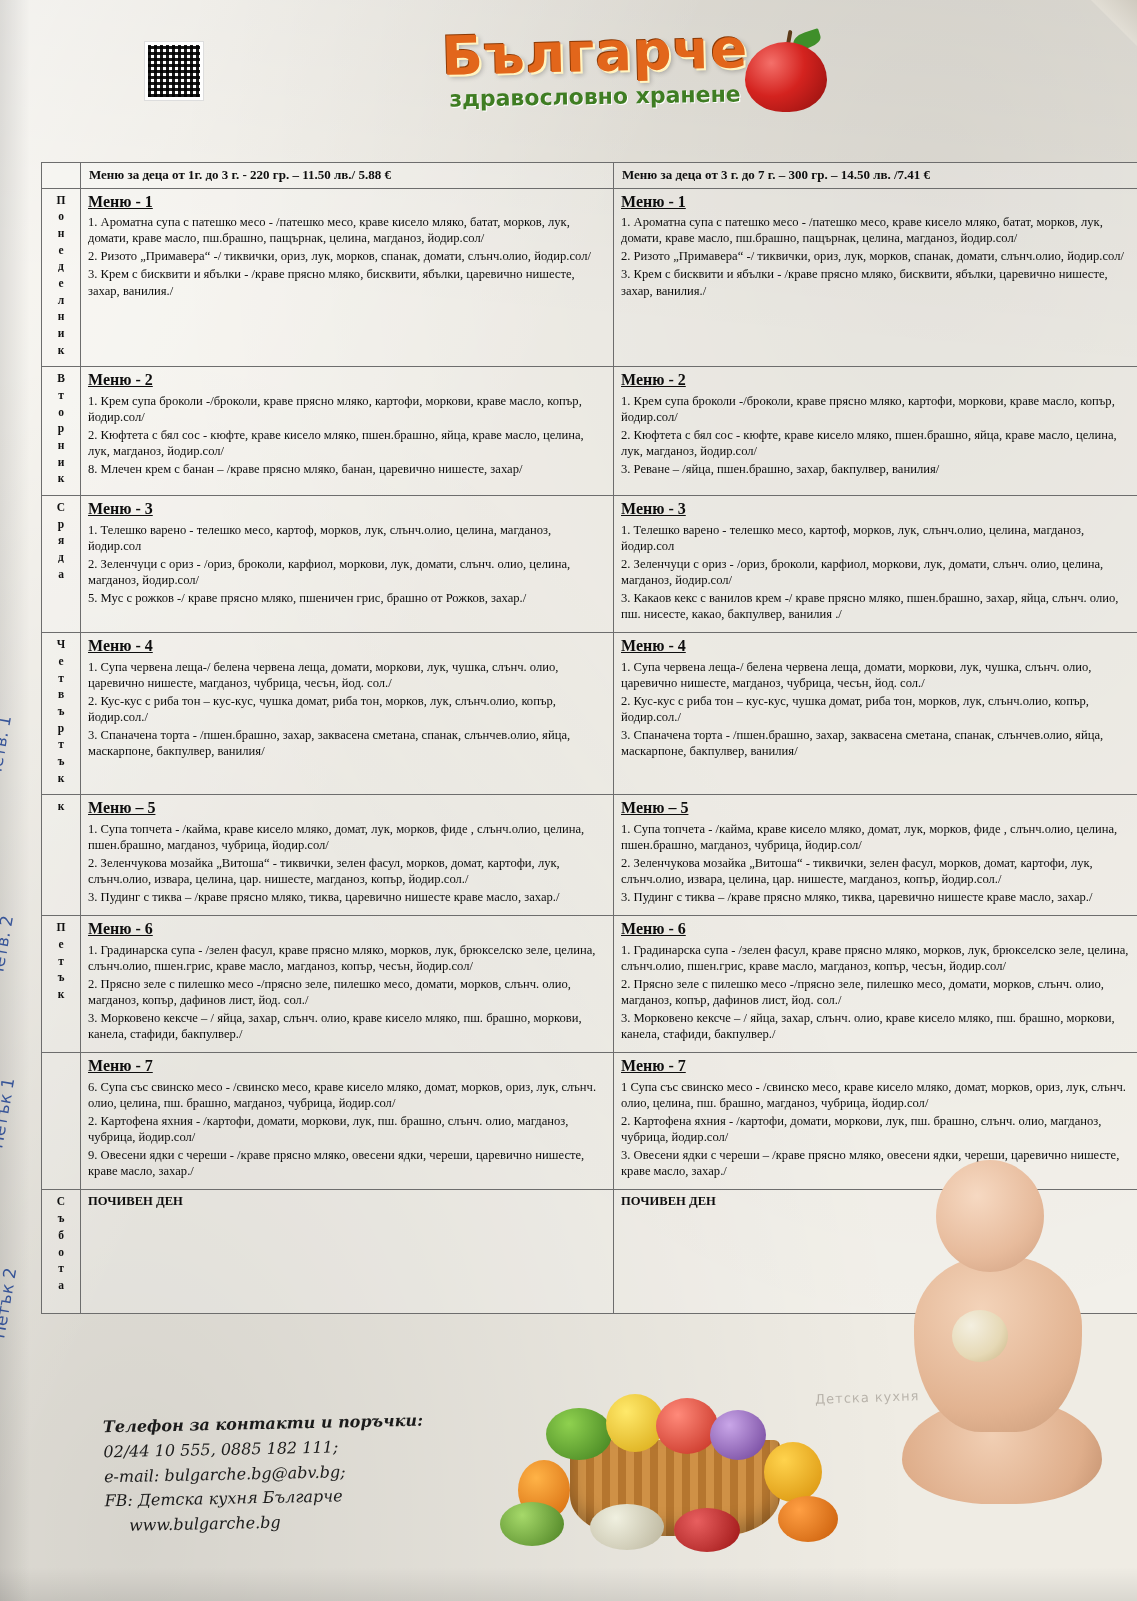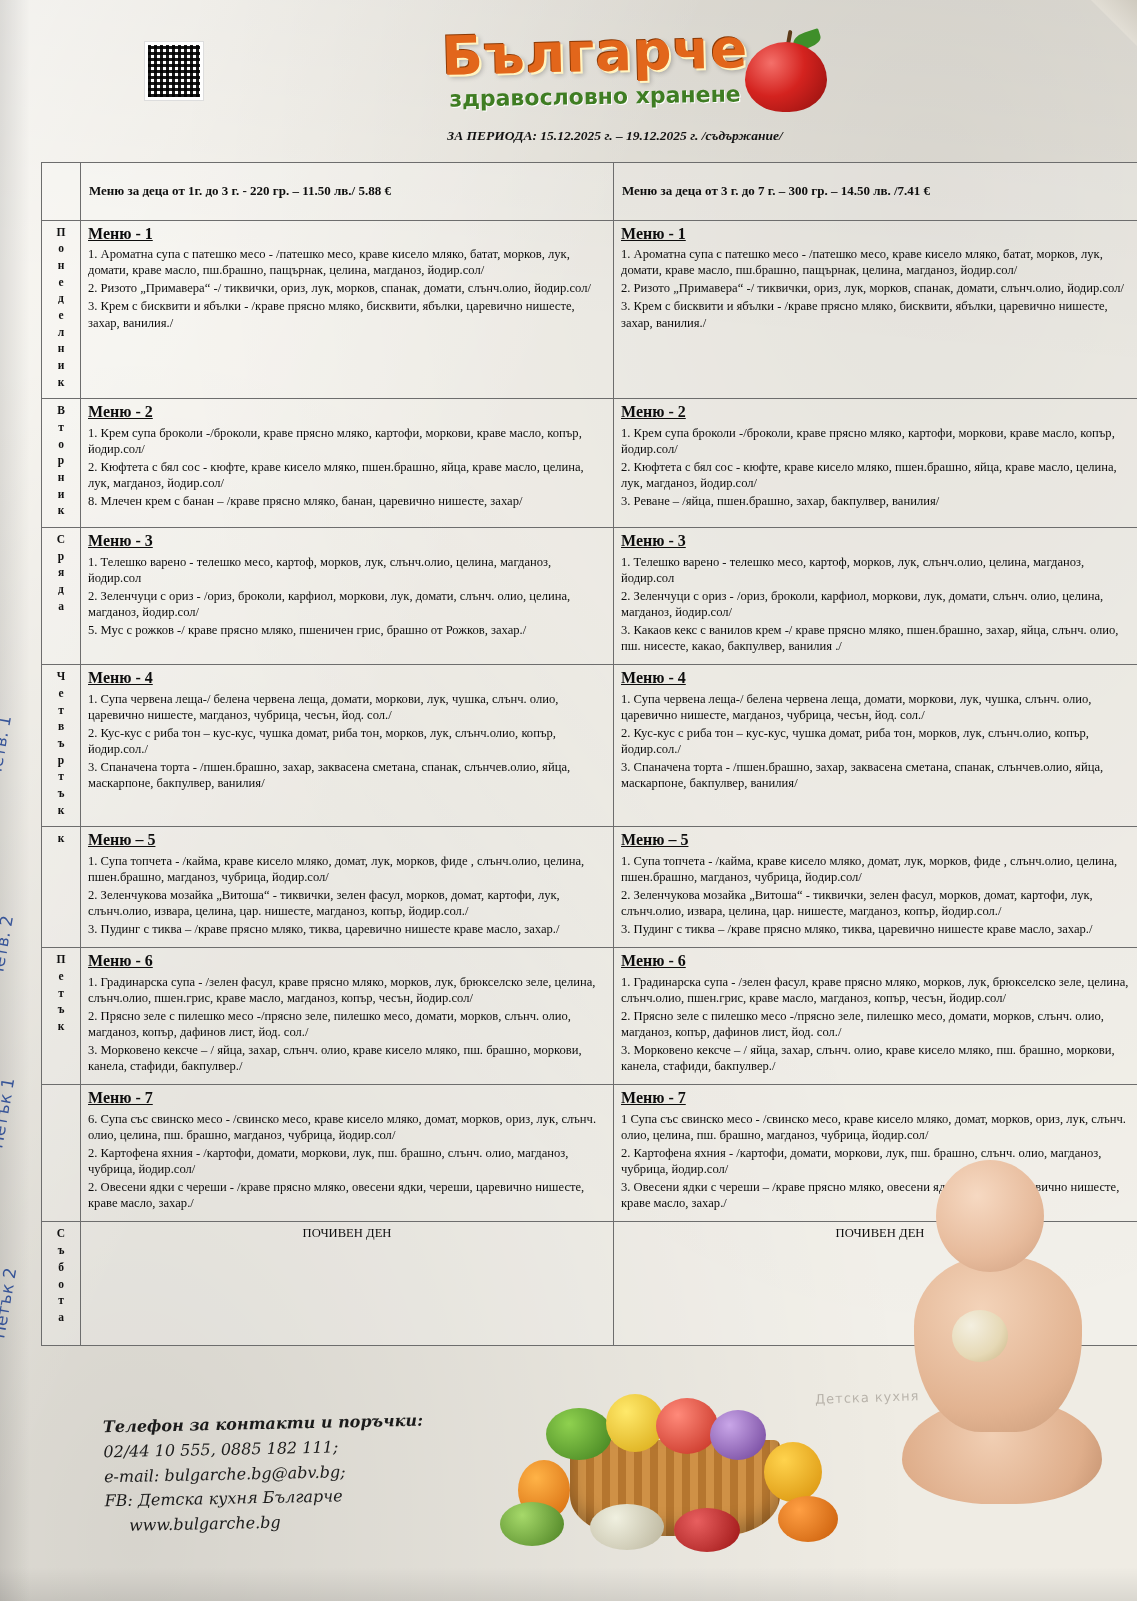--- a/index.html
+++ b/index.html
@@ -149,34 +149,34 @@
   .day-letters {
     font-size: 11.5px;
     font-weight: bold;
     line-height: 1.45;
     letter-spacing: 0;
     color: #111;
   }
   .hdr td {
     font-weight: bold;
     font-size: 13px;
-    padding: 20px 8px;
+    padding: 4px 8px;
     text-align: left;
   }
   .menu-title {
     font-weight: bold;
     text-decoration: underline;
     font-size: 16px;
     margin-bottom: 2px;
     display: block;
   }
   .dish { margin: 2px 0; }
   .rest {
-    text-align: center;
-    font-weight: normal;
+    text-align: left;
+    font-weight: bold;
     font-size: 14px;
     padding-top: 26px;
   }
   .rest-row td { height: 112px; }
 
   
   .note {
     position: absolute;
     font-family: "DejaVu Sans", sans-serif;
     font-size: 17px;
@@ -281,21 +281,20 @@
       <div class="logo-title">Българче</div>
       <div class="logo-sub">здравословно хранене</div>
     </div>
 
     <div class="apple">
       <div class="stem"></div>
       <div class="leaf"></div>
       <div class="body"></div>
     </div>
 
-    <div class="period">ЗА ПЕРИОДА: 15.12.2025 г. – 19.12.2025 г. /съдържание/</div>
   </div>
 
   <table class="menu-table">
     <tbody>
       <tr class="hdr">
         <td class="col-day"></td>
         <td class="col-menu">Меню за деца от  1г. до 3 г. - 220 гр. – 11.50 лв./ 5.88 €</td>
         <td class="col-menu">Меню за деца от 3 г. до 7 г. – 300 гр. – 14.50 лв. /7.41 €</td>
       </tr>
 
@@ -451,21 +450,21 @@
       </tr>
 
       <tr>
         <td class="col-day">
           <div class="day-letters"></div>
         </td>
         <td class="col-menu">
           <span class="menu-title">Меню - 7</span>
           <div class="dish">6. Супа със свинско месо - /свинско месо, краве кисело мляко, домат, морков, ориз, лук, слънч. олио,  целина, пш. брашно, магданоз, чубрица, йодир.сол/</div>
           <div class="dish">2. Картофена яхния  - /картофи, домати, моркови, лук, пш. брашно, слънч. олио, магданоз, чубрица, йодир.сол/</div>
-          <div class="dish">2.  Овесени ядки с череши - /краве прясно мляко, овесени ядки, череши, царевично нишесте, краве масло, захар./</div>
+          <div class="dish">9.  Овесени ядки с череши - /краве прясно мляко, овесени ядки, череши, царевично нишесте, краве масло, захар./</div>
         </td>
         <td class="col-menu">
           <span class="menu-title">Меню - 7</span>
           <div class="dish">1 Супа със свинско месо - /свинско месо, краве кисело мляко, домат, морков, ориз, лук, слънч. олио,  целина, пш. брашно, магданоз, чубрица, йодир.сол/</div>
           <div class="dish">2. Картофена яхния  - /картофи, домати, моркови, лук, пш. брашно, слънч. олио, магданоз, чубрица, йодир.сол/</div>
           <div class="dish">3.  Овесени ядки с череши – /краве прясно мляко, овесени ядки, череши, царевично нишесте, краве масло, захар./</div>
         </td>
       </tr>
 
       <tr class="rest-row">

